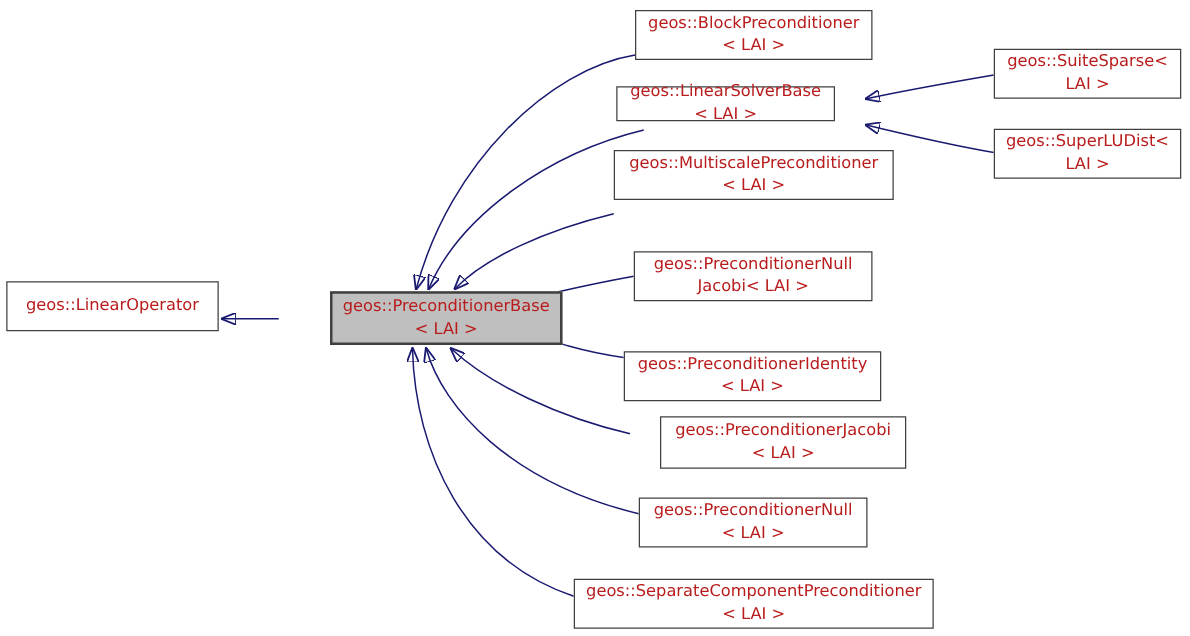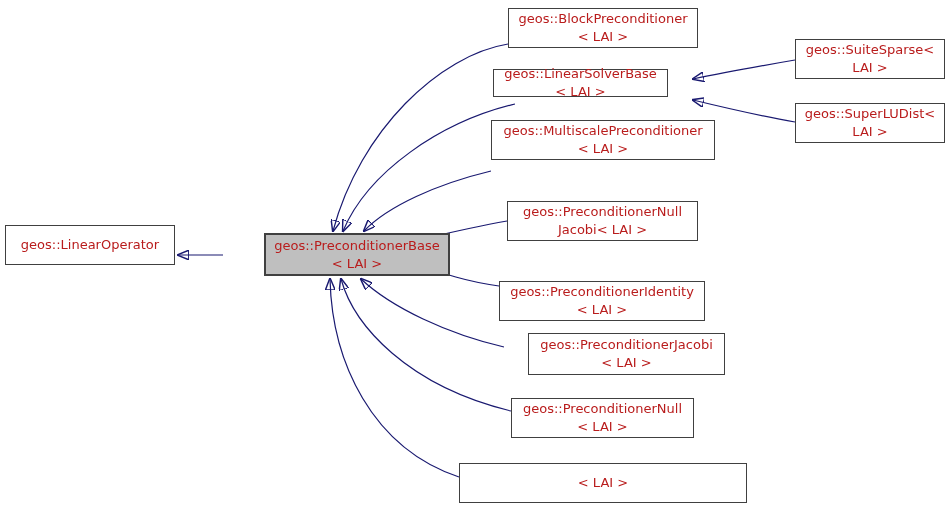--- a/index.html
+++ b/index.html
@@ -124,16 +124,17 @@
     <span>geos::PreconditionerJacobi</span>
     <span>&lt; LAI &gt;</span>
   </div>
 
   <div class="node" style="left:511px; top:398px; width:183px; height:40px">
     <span>geos::PreconditionerNull</span>
     <span>&lt; LAI &gt;</span>
   </div>
 
   <div class="node" style="left:459px; top:463px; width:288px; height:40px">
+    <span>geos::SeparateComponentPreconditioner</span>
     <span>&lt; LAI &gt;</span>
   </div>
 
 </div>
 
 </body></html>

